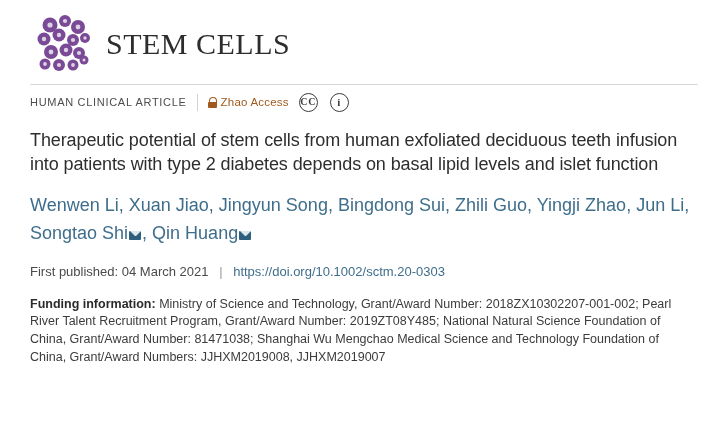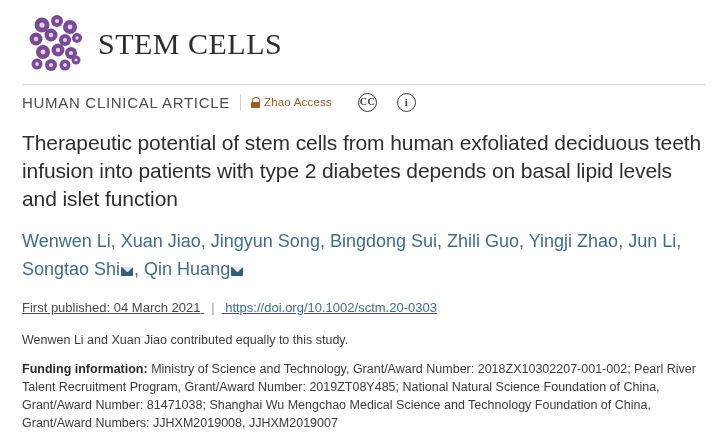--- a/index.html
+++ b/index.html
@@ -12,21 +12,21 @@
     background: #ffffff;
     font-family: "Liberation Sans", sans-serif;
     color: #2b2b2b;
     overflow: hidden;
   }
   .page {
     position: relative;
     width: 728px;
     height: 436px;
     box-sizing: border-box;
-    padding: 0 22px;
+    padding: 0 30px;
     border-radius: 21px;
   }
 
   
   .masthead {
     display: flex;
     align-items: center;
     padding-top: 10px;
     height: 78px;
     box-sizing: border-box;
@@ -72,21 +72,21 @@
     align-items: center;
     gap: 10px;
     height: 34px;
     font-size: 11.5px;
     color: #4a4a4a;
     letter-spacing: 0.6px;
   }
   .article-type {
     text-transform: uppercase;
     color: #4d4d4d;
-    font-size: 15px;
+    font-size: 11px;
     letter-spacing: 0.7px;
   }
   .divider-v {
     width: 1px;
     height: 17px;
     background: #d2d2d2;
   }
   .open-access {
     display: inline-flex;
     align-items: center;
@@ -116,22 +116,21 @@
     left: 0;
     bottom: 0;
     width: 9px;
     height: 6px;
     background: #a05a1e;
     border-radius: 1px;
   }
   .cc-badges {
     display: inline-flex;
     align-items: center;
-    gap: 20px;
-    margin-left: 16px;
+    gap: 12px;
   }
   .cc-badge {
     width: 17px;
     height: 17px;
     border-radius: 50%;
     border: 1.4px solid #3d3d3d;
     color: #3d3d3d;
     display: inline-flex;
     align-items: center;
     justify-content: center;
@@ -139,21 +138,21 @@
     font-size: 10px;
     font-weight: bold;
     line-height: 1;
   }
   .cc-badge.by {
     font-size: 11px;
   }
 
   
   .title {
-    font-size: 21px;
+    font-size: 18px;
     line-height: 1.33;
     color: #2e2e2e;
     font-weight: normal;
     margin: 10px 0 0 0;
     letter-spacing: -0.1px;
   }
 
   
   .authors {
     margin-top: 15px;
@@ -186,21 +185,20 @@
     border-right: 5.5px solid transparent;
     box-sizing: border-box;
     opacity: 0.85;
   }
 
   
   .pub-line {
     margin-top: 16px;
     font-size: 13px;
     color: #4a4a4a;
-    text-decoration: underline;
   }
   .pub-line .label { color: #4a4a4a; }
   .pub-line .sep { color: #9a9a9a; margin: 0 7px; }
   .pub-line a.doi {
     color: #3f6e8c;
     text-decoration: none;
   }
 
   
   .notes {
@@ -285,17 +283,16 @@
   </div>
 
   <div class="pub-line">
     <span class="label">First published:</span>
     <span>04 March 2021</span>
     <span class="sep">|</span>
     <a class="doi" href="#">https://doi.org/10.1002/sctm.20-0303</a>
   </div>
 
   <div class="notes">
-    <span class="equal-contrib">Wenwen Li and Xuan Jiao contributed equally to this study.</span>
     <span class="funding"><span class="flabel">Funding information:</span> <span>Ministry of Science and Technology, Grant/Award Number: 2018ZX10302207-001-002; Pearl River Talent Recruitment Program, Grant/Award Number: 2019ZT08Y485; National Natural Science Foundation of China, Grant/Award Number: 81471038; Shanghai Wu Mengchao Medical Science and Technology Foundation of China, Grant/Award Numbers: JJHXM2019008, JJHXM2019007</span></span>
   </div>
 
 </div>
 
 </body></html>

